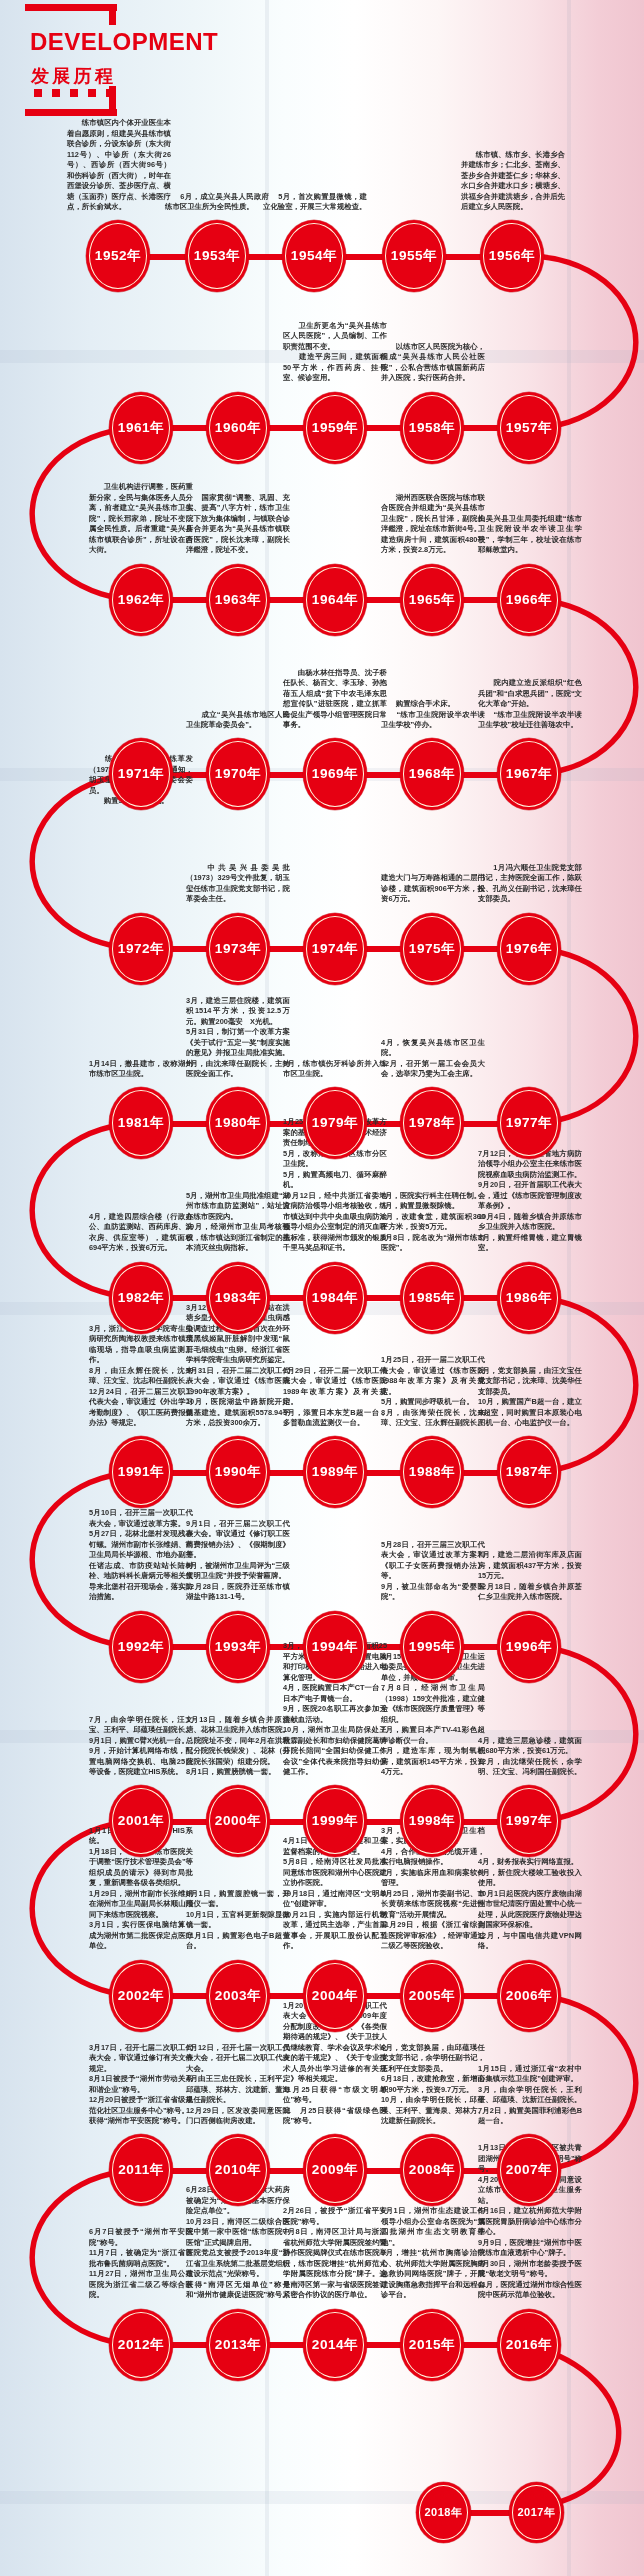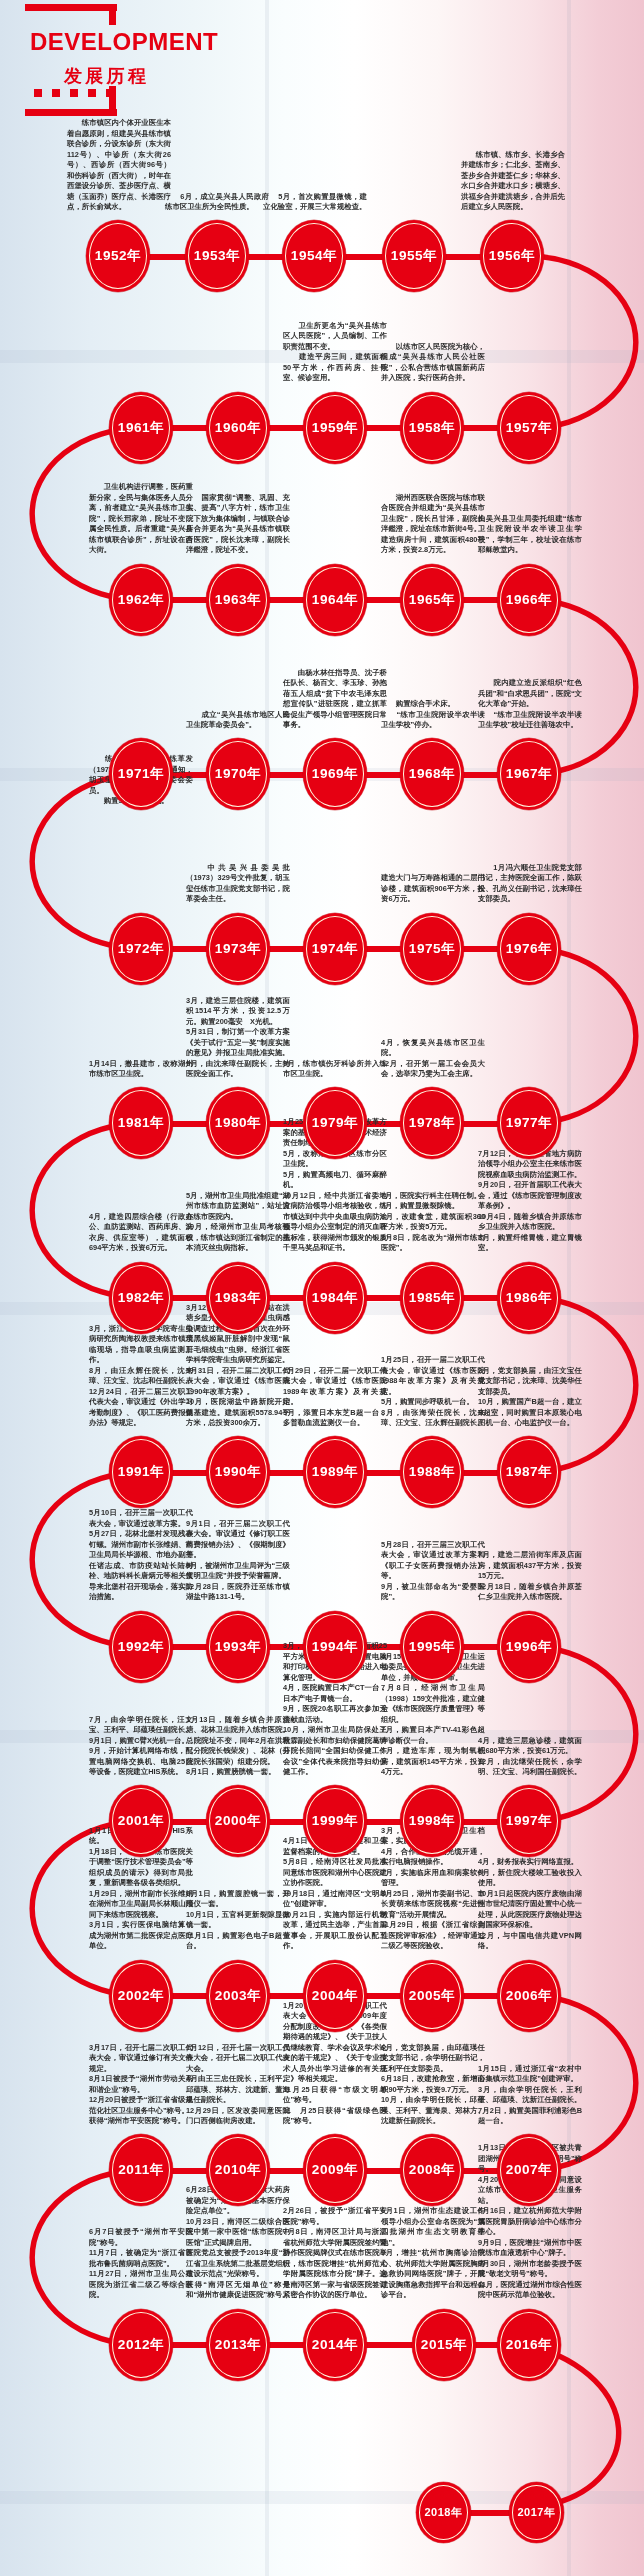--- a/index.html
+++ b/index.html
@@ -4,21 +4,21 @@
 <style>
   html,body{margin:0;padding:0;}
   body{font-family:"Liberation Sans","DejaVu Sans",sans-serif;}
   #stage{position:relative;width:644px;height:2576px;overflow:hidden;
     background:linear-gradient(90deg,#d7e3ee 0%,#e4eef5 14%,#eef6f9 30%,#f9fdfe 44%,#ffffff 55%,#fdf6f6 68%,#f9e3e7 82%,#f3cdd6 93%,#f0c4cf 100%);}
   .vseam{position:absolute;top:0;bottom:0;width:3.8px;background:rgba(150,165,185,.14);}
   .hband{position:absolute;left:0;right:0;height:13px;background:rgba(155,170,190,.13);}
   
   #hdr-bracket div{position:absolute;background:#e60012;}
   .dev-en{position:absolute;left:30px;top:28px;color:#e60012;font-size:24px;font-weight:800;letter-spacing:0.5px;}
-  .dev-cn{position:absolute;left:31px;top:64px;color:#e60012;font-size:18px;font-weight:800;letter-spacing:3.3px;margin-left:33px;}
+  .dev-cn{position:absolute;left:31px;top:64px;color:#e60012;font-size:18px;font-weight:800;letter-spacing:3.3px;}
   .dash-squares{position:absolute;left:34px;top:89px;display:flex;gap:9.8px;}
   .dash-squares i{width:8.2px;height:8.2px;background:#e60012;display:block;}
   .hosp-title{position:absolute;left:248px;top:26px;width:382px;color:#e60012;
     font-size:34px;font-weight:900;letter-spacing:1.1px;text-align:center;}
   .hosp-range{position:absolute;left:248px;top:73px;width:382px;color:#e60012;
     font-size:21px;font-weight:800;text-align:center;letter-spacing:1.1px;}
   
   #arcs{position:absolute;left:0;top:0;z-index:1;}
   .bar{position:absolute;height:6px;background:#e60012;z-index:1;}
   .node{position:absolute;background:#e60012;border-radius:50%;z-index:3;
@@ -386,21 +386,21 @@
       </div>
       <div class="evt" style="left: 186px; bottom: 275px;">6月28日，医院下辖卫康大药房被确定为“湖州市区基本医疗保险定点单位”。
 10月23日，南浔区二级综合医院中第一家中医馆“练市医院中医馆”正式揭牌启用。
 医院党总支被授予2013年度“浙江省卫生系统第二批基层党组织建设示范点”光荣称号。
 获得“南浔区无烟单位”称号和“湖州市健康促进医院”称号。</div>
       <div class="node" style="left: 303px; top: 2309px; width: 64px; height: 72px;">
         <span>2014年</span>
       </div>
       <div class="evt" style="left: 283px; bottom: 275px;">2月26日，被授予“浙江省平安医院”称号。
 7月8日，南浔区卫计局与浙江省杭州师范大学附属医院签约暨协作医院揭牌仪式在练市医院举行，练市医院增挂“杭州师范大学附属医院练市分院”牌子。这是南浔区第一家与省级医院签订紧密合作协议的医疗单位。</div>
-      <div class="node" style="left: 412px; top: 2309px; width: 64px; height: 72px; align-items: center;">
+      <div class="node" style="left: 400px; top: 2309px; width: 64px; height: 72px; align-items: center;">
         <span>2015年</span>
       </div>
       <div class="evt" style="left: 381px; bottom: 275px;">6月1日，湖州市生态建设工作领导小组办公室命名医院为“第四批湖州市生态文明教育基地”。
 9月，增挂“杭州市胸痛诊治中心、杭州师范大学附属医院胸痛急救协同网络医院”牌子，开展建设胸痛急救指挥平台和远程会诊平台。</div>
       <div class="node" style="left: 497px; top: 2309px; width: 64px; height: 72px;">
         <span>2016年</span>
       </div>
       <div class="evt" style="left: 478px; bottom: 275px;">1月13日，医院外科病区被共青团湖州市委授予“青年文明号”称号。
 4月20日，南浔区卫计局同意设立练市镇松亭村社区卫生服务站。
 6月16日，建立杭州师范大学附属医院胃肠肝病诊治中心练市分中心。

